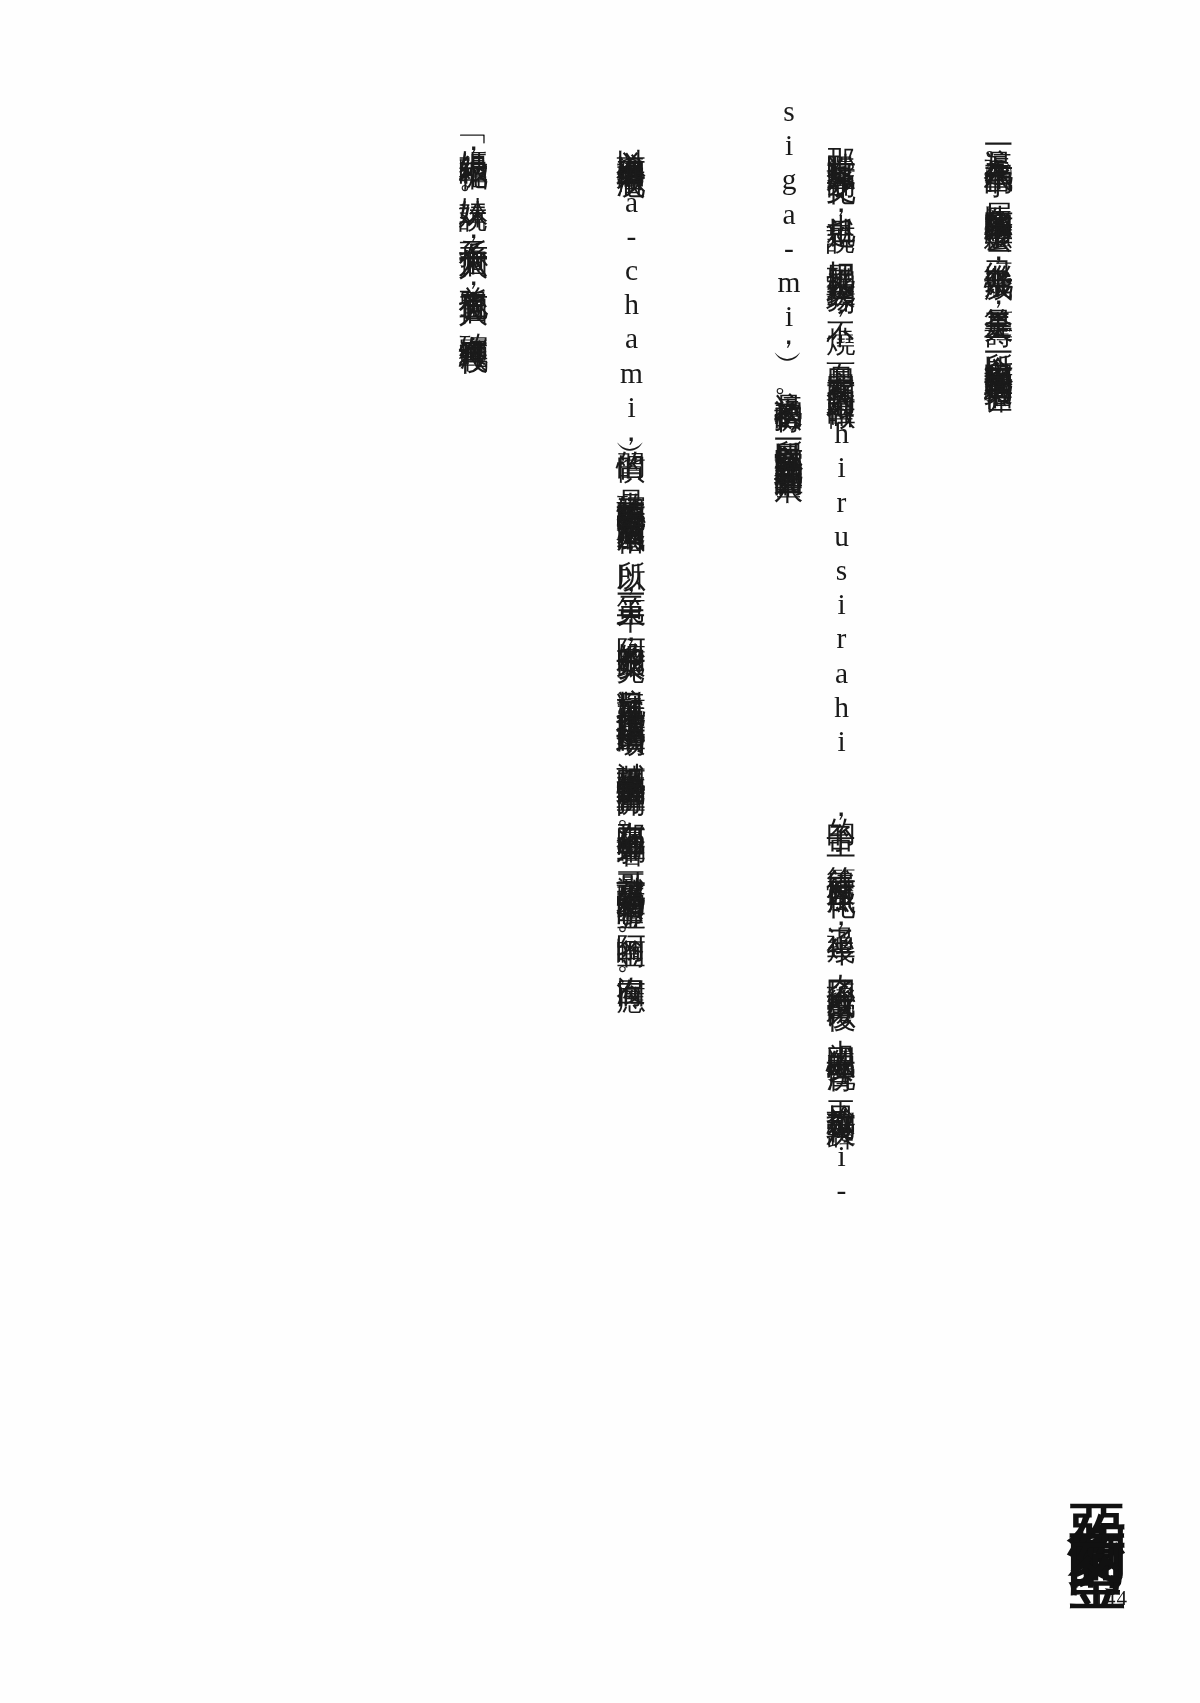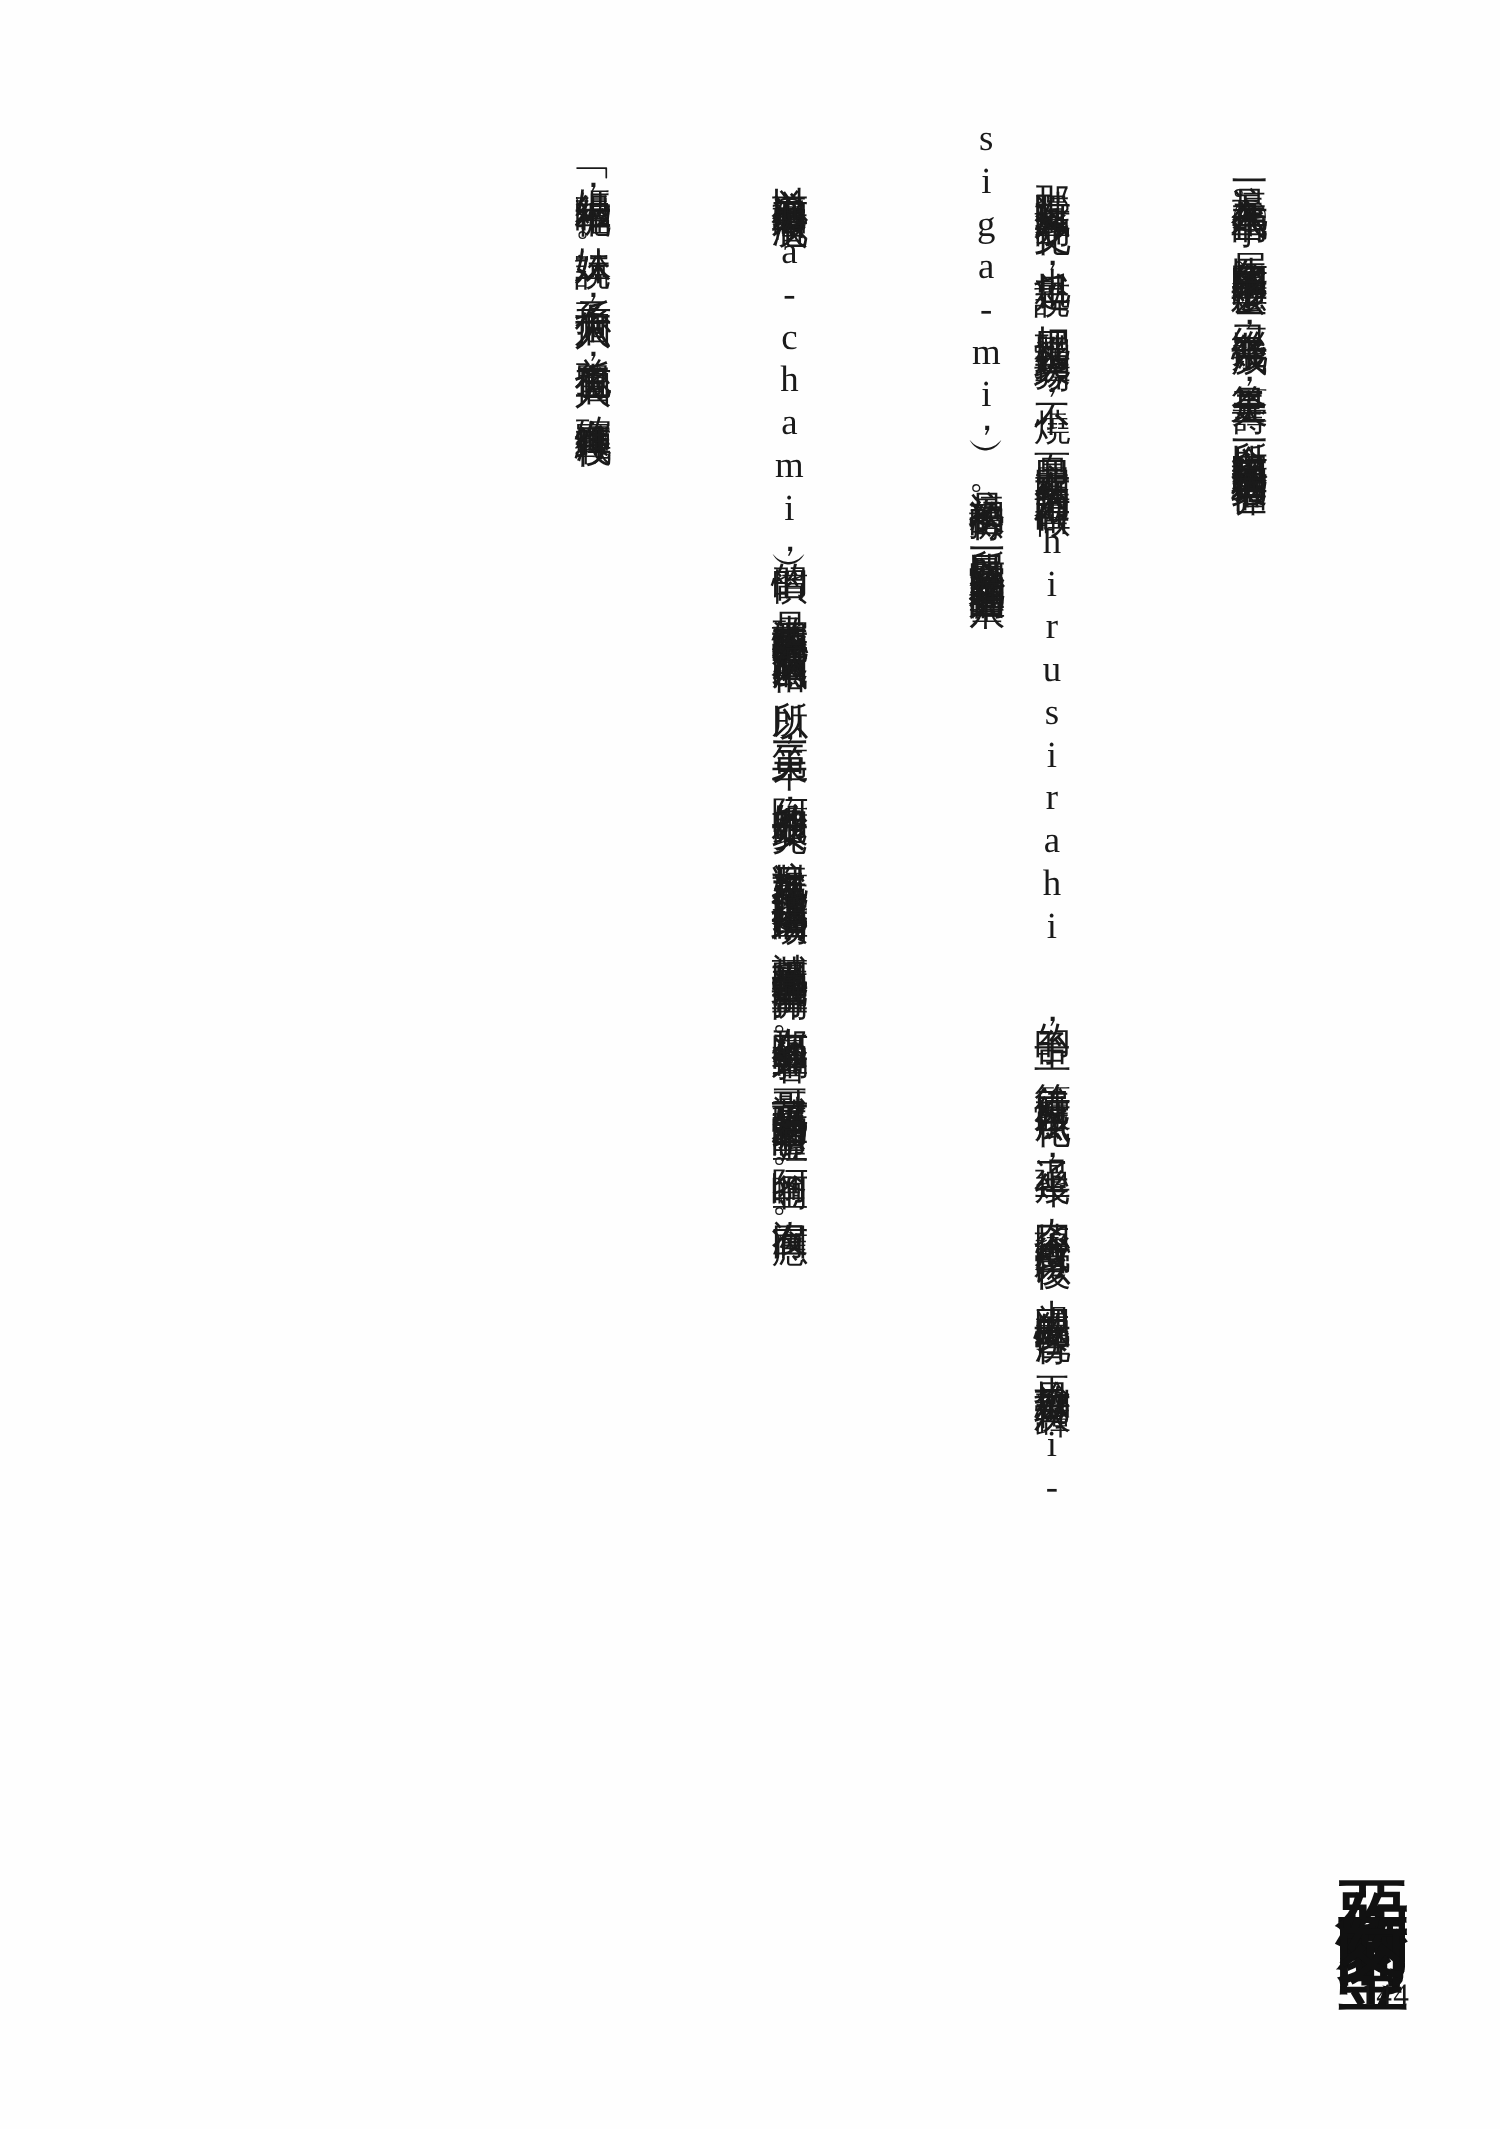--- a/index.html
+++ b/index.html
@@ -72,21 +72,21 @@
   #body-col p {
     margin: 0;
     text-indent: 1em;
   }
 
   
   #page-number {
     position: absolute;
     right: 72px;
     bottom: 92px;
-    font-size: 25px;
+    font-size: 21px;
     letter-spacing: 1px;
     color: #161616;
     font-family: "Liberation Serif", "DejaVu Serif", serif;
   }
 </style>
 </head>
 <body>
 
 <div id="page">
 

